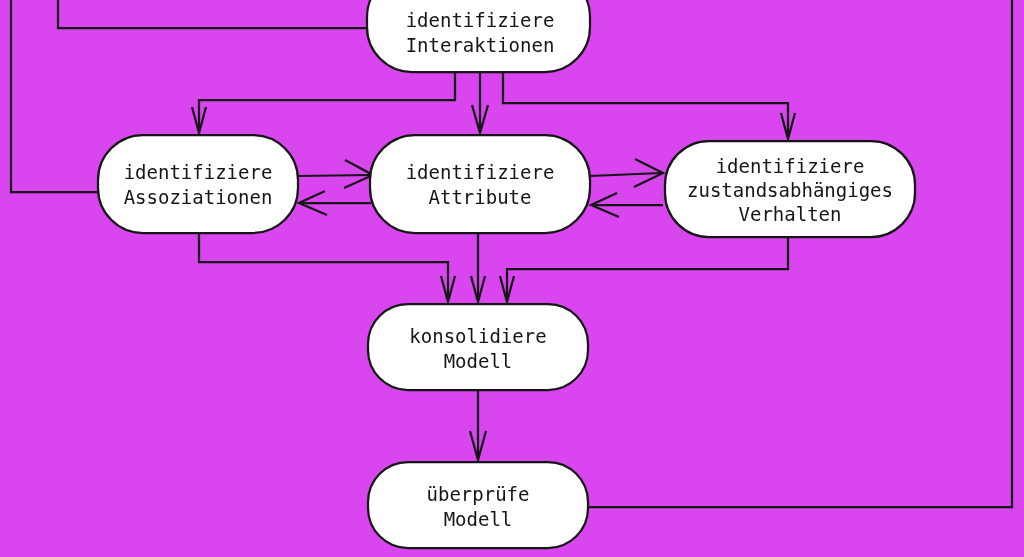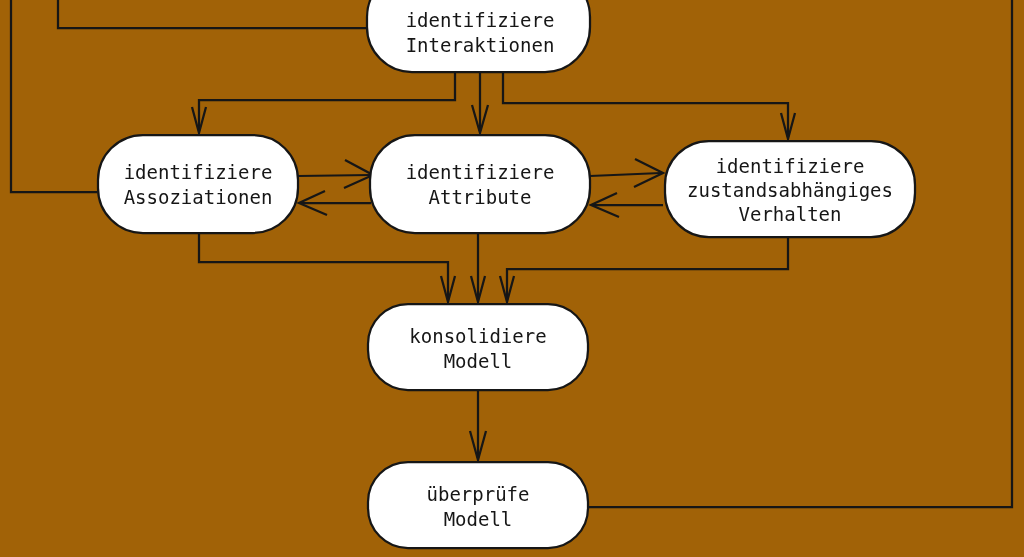--- a/index.html
+++ b/index.html
@@ -7,21 +7,21 @@
     padding: 0;
     background: #ffffff;
     width: 1024px;
     height: 557px;
     overflow: hidden;
   }
   .canvas {
     position: relative;
     width: 1024px;
     height: 557px;
-    background: #a16207;
+    background: #d946ef;
   }
   svg { display: block; }
   .node-shape {
     fill: #ffffff;
     stroke: #161616;
     stroke-width: 2.25;
   }
   .connector {
     fill: none;
     stroke: #161616;

